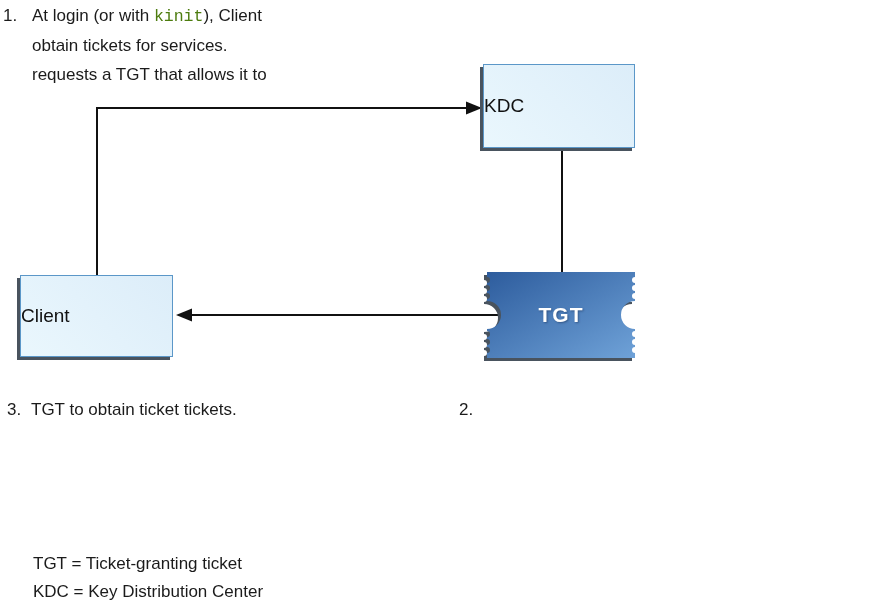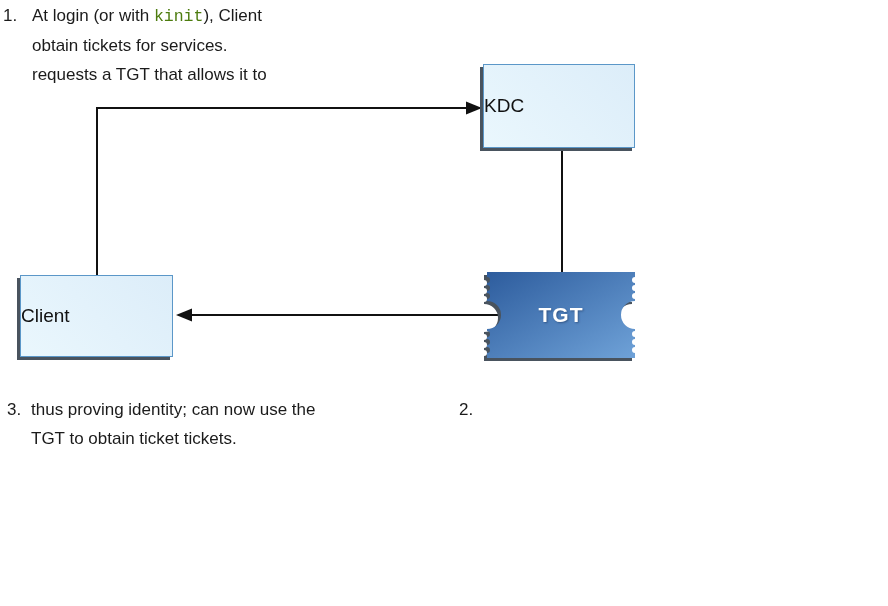--- a/index.html
+++ b/index.html
@@ -134,24 +134,27 @@
       <span class="marker">1.</span><span>At login (or with </span><span class="code">kinit</span><span>), Client</span>
     </div>
     <div class="line">obtain tickets for services.</div>
     <div class="line">requests a TGT that allows it to</div>
   </div>
 
   <div class="caption step3">
     <div class="line">
       <span class="marker">3.</span>
     </div>
-    <div class="line">thus proving identity; can now use the</div>
     <div class="line">TGT to obtain ticket tickets.</div>
   </div>
 
   <div class="caption step2">
     <div class="line">
       <span class="marker">2.</span>
     </div>
   </div>
 
+  <div class="legend">
+    <div>TGT = Ticket-granting ticket</div>
+    <div>KDC = Key Distribution Center</div>
+  </div>
 
 </div>
 
 </body></html>

